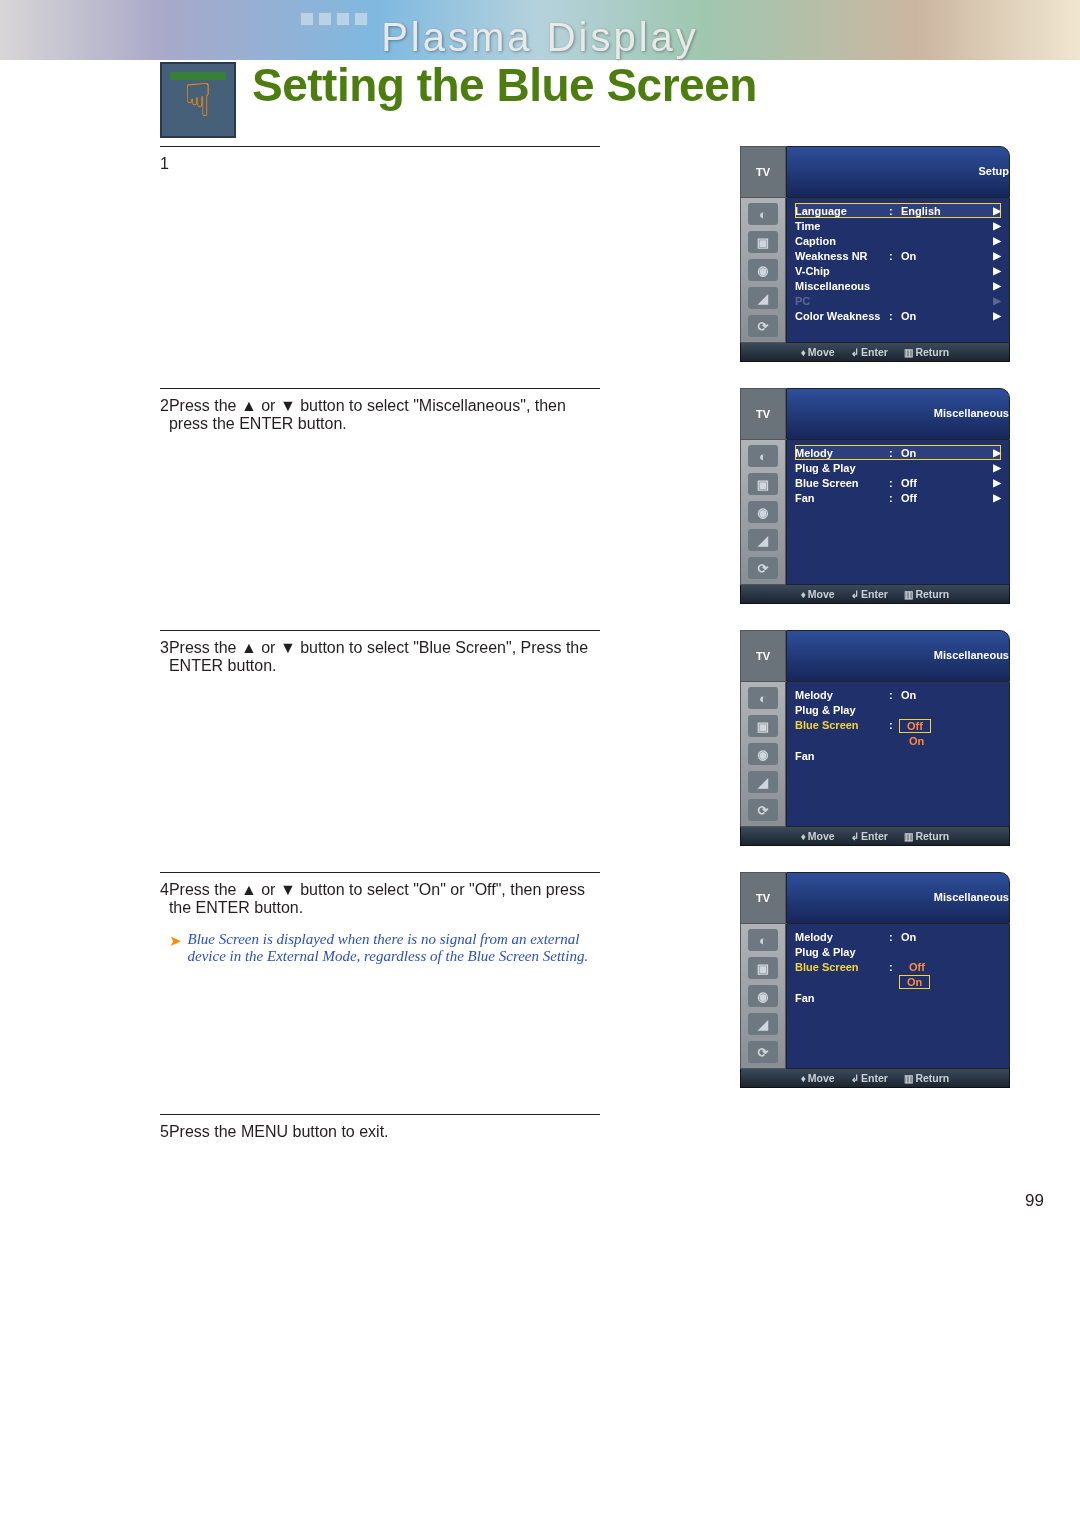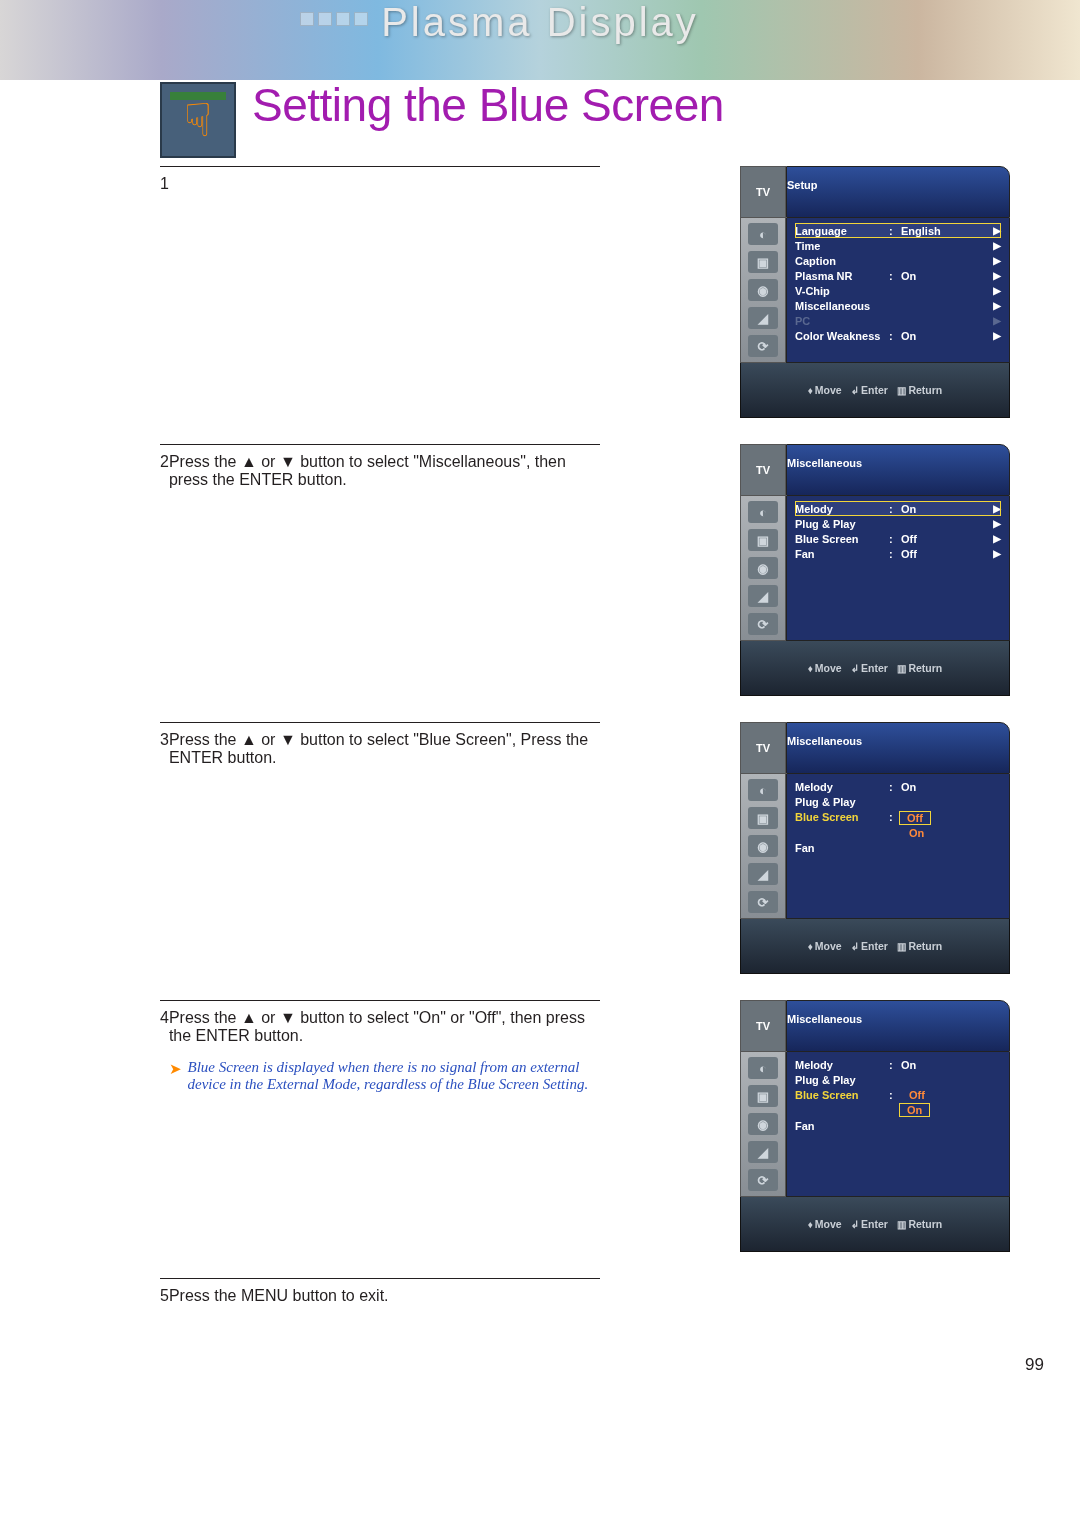--- a/index.html
+++ b/index.html
@@ -1,48 +1,48 @@
 <!DOCTYPE html>
 <html><head>
 <meta charset="utf-8">
 <style>
 body{margin:0;font-family:Arial,Helvetica,sans-serif;background:#fff;color:#231f20;width:1080px}
-.banner{height:80px;background:linear-gradient(90deg,#d8d6d6 0%,#a9a9c9 15%,#7fb9e0 35%,#b5d2dc 50%,#9fc7b0 65%,#cbb6a0 85%,#f0e6d0 100%);display:flex;align-items:flex-start;justify-content:center;position:relative}
+.banner{height:60px;background:linear-gradient(90deg,#d8d6d6 0%,#a9a9c9 15%,#7fb9e0 35%,#b5d2dc 50%,#9fc7b0 65%,#cbb6a0 85%,#f0e6d0 100%);display:flex;align-items:flex-end;justify-content:center;position:relative}
 .banner .deco{position:absolute;left:300px;top:12px;display:flex;gap:4px}
 .banner .deco span{width:12px;height:12px;background:rgba(255,255,255,.4);border:1px solid rgba(0,0,0,.15)}
 .banner-text{font-size:40px;font-weight:500;color:#e9e9e9;text-shadow:1px 1px 3px rgba(0,0,0,.35);font-family:"Arial Black",sans-serif;letter-spacing:3px}
 .title-row{display:flex;align-items:flex-start;padding:0 70px 0 160px;margin-top:-6px}
 .title-icon{width:72px;height:72px;background:#47607a;border:2px solid #2a3a4a;display:flex;align-items:center;justify-content:center;position:relative;flex-shrink:0;margin-top:8px}
 .title-icon .hand{font-size:46px;color:#ff8a00}
 .title-icon .bar{position:absolute;top:8px;left:8px;right:8px;height:8px;background:#38803a}
 .title-text{flex:1;padding-left:16px}
-.title-text h1{font-family:"Arial Narrow","Helvetica Neue",sans-serif;font-size:46px;color:#a21caf;font-weight:400;margin:4px 0 6px;letter-spacing:-0.5px;font-stretch:condensed}
+.title-text h1{font-family:"Arial Narrow","Helvetica Neue",sans-serif;font-size:46px;color:#4d7c0f;font-weight:700;margin:4px 0 6px;letter-spacing:-0.5px;font-stretch:condensed}
 .title-text p{font-size:17px;line-height:1.45;margin:0 0 0 2px;max-width:810px}
 .steps{padding:8px 70px 20px 160px}
 .note{color:#2a4fbf;font-style:italic;font-size:15px;margin-top:14px;display:flex;align-items:flex-start;gap:6px;font-family:Georgia,serif}
 .note .arw{color:#ff8a00;font-style:normal;margin-top:1px}
 .menu{width:270px;margin-left:auto;font-size:11px;font-weight:700;flex-shrink:0}
 .menu-hdr{display:flex}
 .menu-hdr-l{width:44px;background:#6a737a;color:#fff;text-align:center;padding:19px 0;border:1px solid #555}
-.menu-hdr-r{flex:1;background:linear-gradient(#2e4f9a,#16265a);color:#fff;text-align:left;padding:12px 0;border:1px solid #222;border-top-right-radius:10px}
+.menu-hdr-r{flex:1;background:linear-gradient(#2e4f9a,#16265a);color:#fff;text-align:right;padding:18px 0;border:1px solid #222;border-top-right-radius:10px}
 .menu-body{display:flex;background:#20306a}
 .menu-icons{width:44px;background:linear-gradient(#b0b4b8,#888e94);display:flex;flex-direction:column;align-items:center;padding:5px 0;gap:6px;border:1px solid #555;border-top:none}
 .menu-icons span{width:30px;height:22px;background:#6d7880;border-radius:3px;display:flex;align-items:center;justify-content:center;color:#cfd6dc;font-size:13px}
 .menu-list{flex:1;padding:5px 8px 3px;border:1px solid #222;border-top:none;min-height:118px}
 .mrow{display:flex;align-items:flex-start;color:#fff;padding:1.5px 0}
 .mrow .lbl{width:94px}
 .mrow .col{width:6px}
 .mrow .val{width:46px;padding-left:6px}
 .mrow .ar{margin-left:auto;font-size:10px}
 .mrow.sel{outline:1.5px solid #f2d53a;outline-offset:-1px;background:rgba(80,100,170,.3);color:#fff}
 .mrow.hi .lbl{color:#f2d53a}
 .mrow.dis{color:#5a6890}
 .opt-hi{border:1.5px solid #f2d53a;padding:0 7px;color:#ff8a3a;display:inline-block;font-weight:700}
 .opt-val{color:#ff8a3a;font-weight:700;padding-left:10px}
-.menu-ftr{background:linear-gradient(#3a4a5a,#1c2430);color:#c9cfd6;display:flex;justify-content:center;gap:9px;padding:21px 4px;font-size:10.5px;border:1px solid #111;border-top:none}
+.menu-ftr{background:linear-gradient(#3a4a5a,#1c2430);color:#c9cfd6;display:flex;justify-content:center;gap:16px;padding:3px 4px;font-size:10.5px;border:1px solid #111;border-top:none}
 .menu-ftr span i{font-style:normal;font-size:10px;margin-right:2px}
 .pgnum{text-align:right;padding-right:36px;font-size:17px;padding-top:20px}
 </style>
 </head>
 <body>
 
 <div class="banner">
   <div class="deco">
       <span></span>
       <span></span>
@@ -90,21 +90,21 @@
             </div>
             <div class="mrow">
               <span class="lbl">Time</span>
               <span class="ar">▶</span>
             </div>
             <div class="mrow">
               <span class="lbl">Caption</span>
               <span class="ar">▶</span>
             </div>
             <div class="mrow">
-              <span class="lbl">Plasma NR</span>
+              <span class="lbl">Weakness NR</span>
               <span class="col">:</span>
               <span class="val">On</span>
               <span class="ar">▶</span>
             </div>
             <div class="mrow">
               <span class="lbl">V-Chip</span>
               <span class="ar">▶</span>
             </div>
             <div class="mrow">
               <span class="lbl">Miscellaneous</span>

